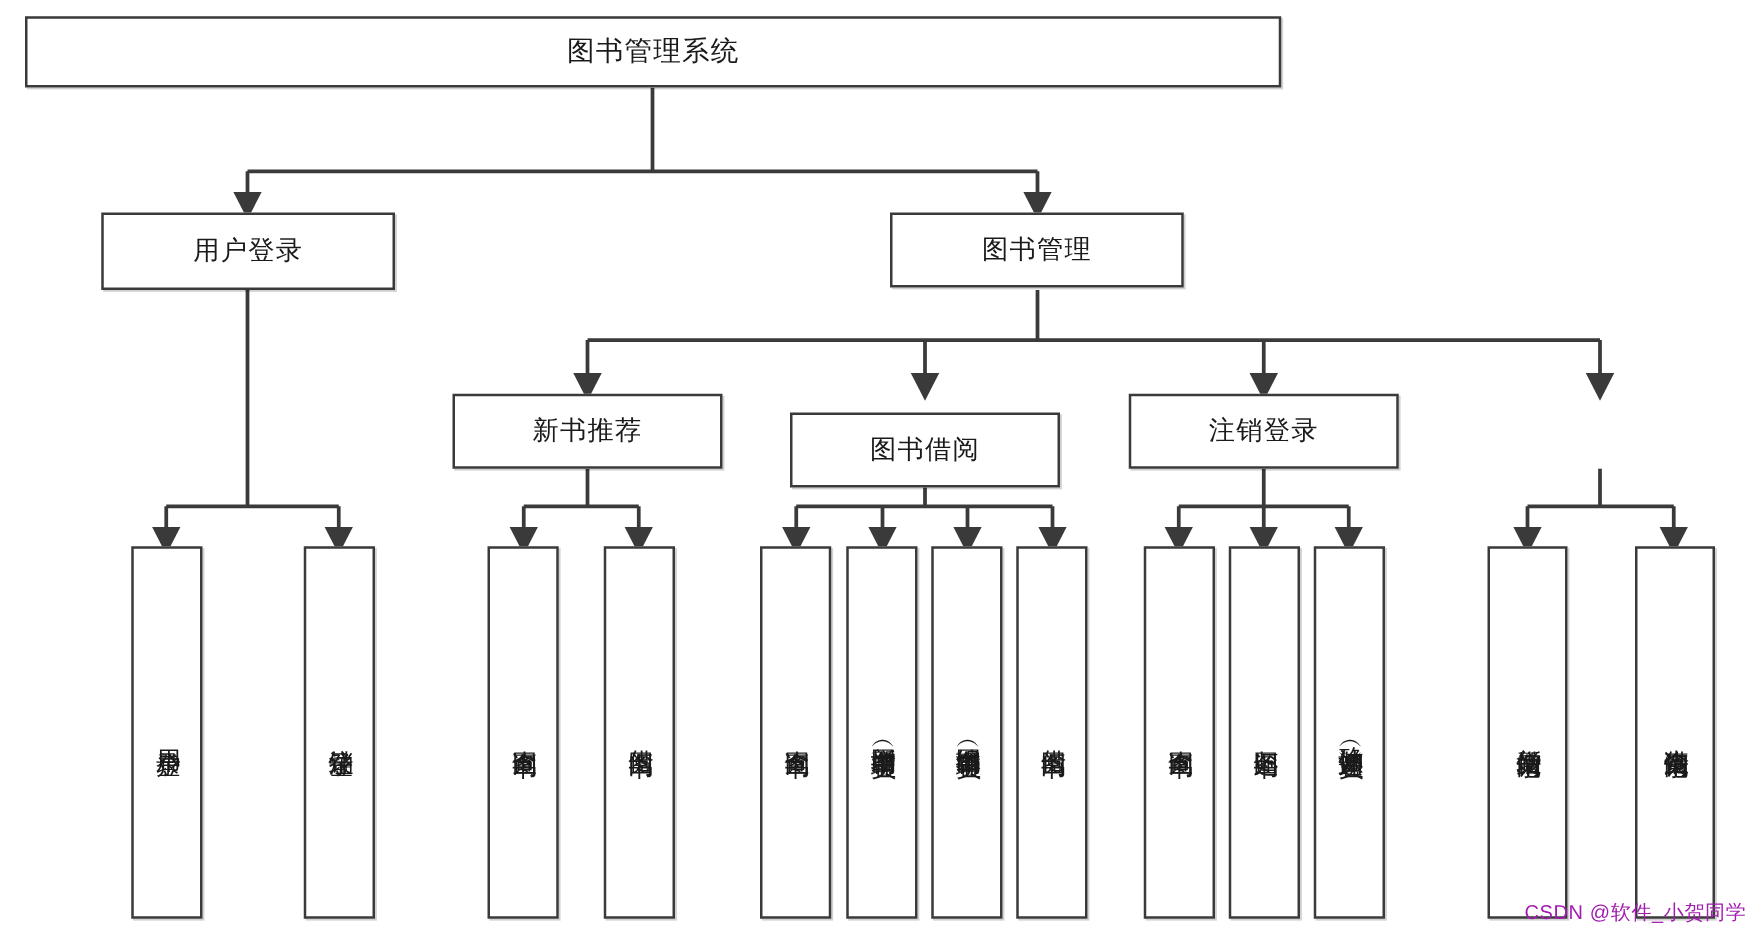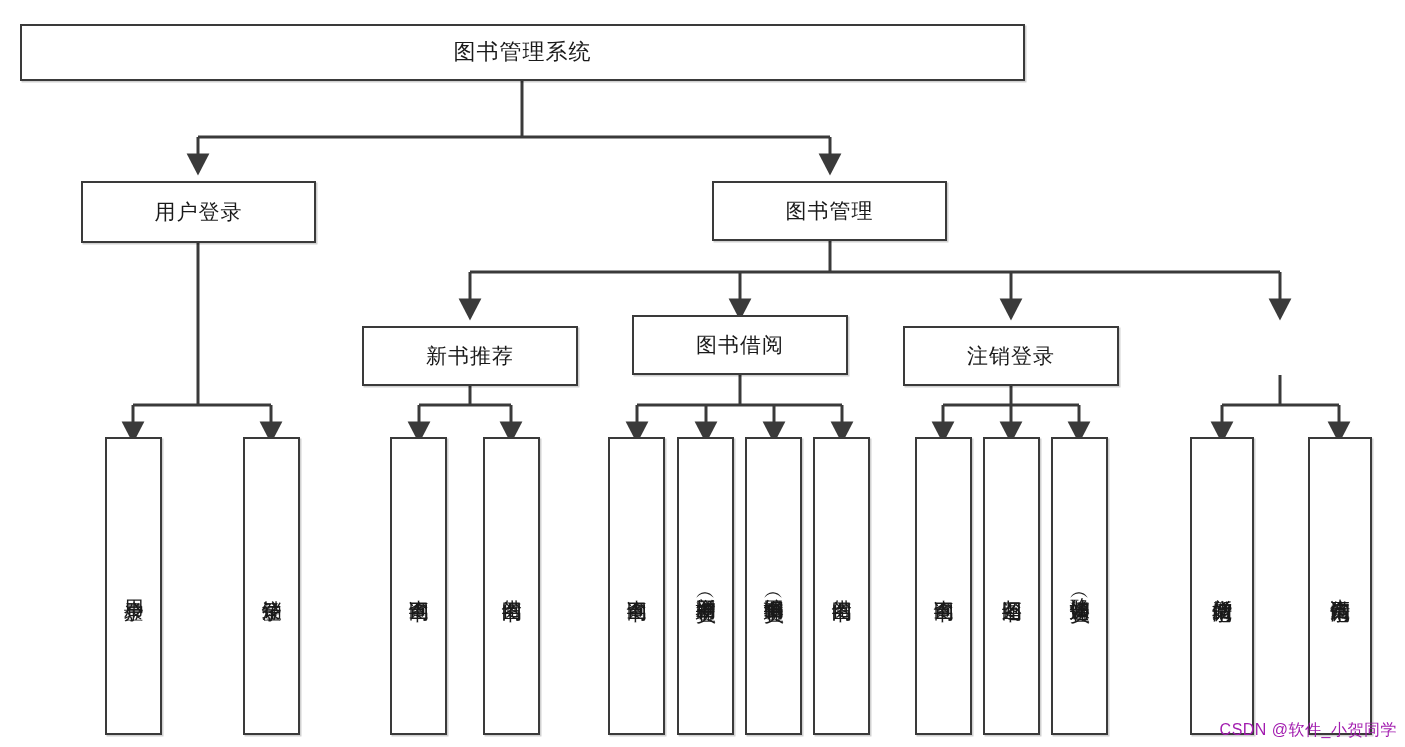--- a/index.html
+++ b/index.html
@@ -32,21 +32,20 @@
     display: flex;
     align-items: center;
     justify-content: center;
     text-align: center;
     box-shadow: 1.5px 1.5px 0 rgba(0,0,0,0.18);
   }
   .node.horiz {
     font-size: 21px;
     letter-spacing: 1px;
     line-height: 1.2;
-    margin-top: 11px;
   }
   .node.vert {
     font-size: 20px;
     line-height: 1.18;
     letter-spacing: 1px;
     writing-mode: vertical-rl;
     text-orientation: upright;
     align-items: center;
     justify-content: center;
     padding: 4px 0;
@@ -132,21 +131,21 @@
   <div class="node horiz" style="left:81px; top:170px; width:235px; height:62px;">
     <span class="lbl">用户登录</span>
   </div>
   <div class="node horiz" style="left:712px; top:170px; width:235px; height:60px;">
     <span class="lbl">图书管理</span>
   </div>
 
   <div class="node horiz" style="left:362px; top:315px; width:216px; height:60px;">
     <span class="lbl">新书推荐</span>
   </div>
-  <div class="node horiz" style="left:632px; top:304px; width:216px; height:60px;">
+  <div class="node horiz" style="left:632px; top:330px; width:216px; height:60px;">
     <span class="lbl">图书借阅</span>
   </div>
   <div class="node horiz" style="left:903px; top:315px; width:216px; height:60px;">
     <span class="lbl">注销登录</span>
   </div>
 
   <div class="node vert" style="left:105px; top:437px; width:57px; height:298px;">
     <span class="lbl">用户登录</span>
   </div>
   <div class="node vert" style="left:243px; top:437px; width:57px; height:298px;">

